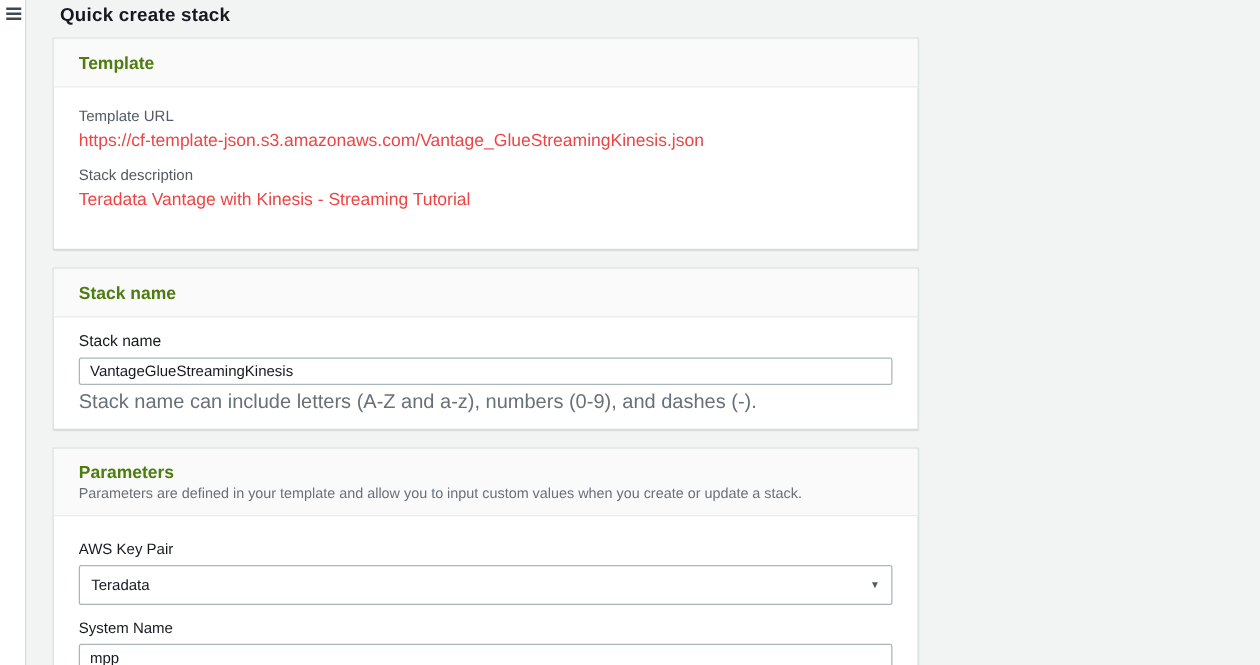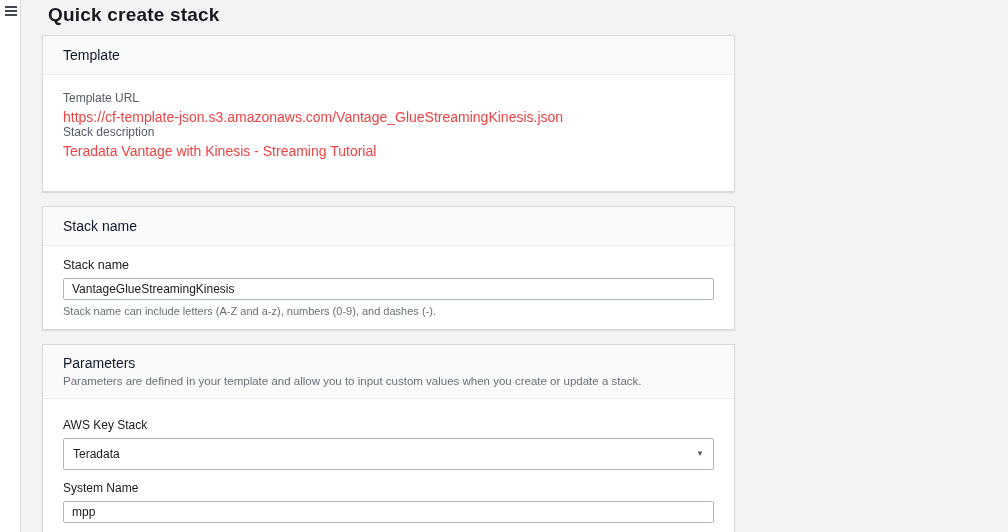--- a/index.html
+++ b/index.html
@@ -27,49 +27,49 @@
     display: block; height: 2px; width: 100%;
     background: #414750;
   }
   
   .main {
     position: absolute; left: 42px; top: 0;
     width: 693px;
   }
   h1.page-title {
     margin: 4px 0 0 6px;
-    font-size: 19px;
+    font-size: 15px;
     font-weight: 700;
     color: #16191f;
     letter-spacing: 0.2px;
   }
   .card {
     background: #ffffff;
     border: 1px solid #d5dbdb;
     box-shadow: 0 1px 1px 0 rgba(0,28,36,.10);
     margin-top: 14px;
   }
   .card.first { margin-top: 9px; }
   .card-header {
     background: #fafafa;
     border-bottom: 1px solid #eaeded;
     padding: 11px 20px;
   }
   .card-header h2 {
     font-size: 14px;
-    font-weight: 400;
-    color: #0f172a;
+    font-weight: 700;
+    color: #4d7c0f;
   }
   .card-header .card-desc {
     font-size: 11.5px;
     color: #687078;
     margin-top: 4px;
   }
   .card-body { padding: 16px 20px 32px; }
-  .field + .field { }
+  .field + .field { margin-top: 13px; }
   .field-label {
     font-size: 12px;
     color: #545b64;
     margin-bottom: 4px;
   }
   .field-value {
     font-size: 14px;
     color: #ef4444;
   }
   .input-label {
@@ -83,21 +83,21 @@
     border: 1px solid #aab7b8;
     border-radius: 2px;
     background: #ffffff;
     font-family: "Liberation Sans", sans-serif;
     font-size: 12px;
     color: #16191f;
     padding: 1px 8px;
     outline: none;
   }
   .helper-text {
-    font-size: 11px;
+    font-size: 16px;
     color: #687078;
     margin-top: 5px;
   }
   .params-body { padding: 14px 20px 20px; }
   .param-group + .param-group { margin-top: 11px; }
   .group-title {
     font-size: 12.5px;
     font-weight: 700;
     color: #16191f;
   }
@@ -168,21 +168,21 @@
     </div>
   </section>
 
   <section class="card">
     <div class="card-header" style="padding:10px 20px 11px;">
       <h2>Parameters</h2>
       <div class="card-desc">Parameters are defined in your template and allow you to input custom values when you create or update a stack.</div>
     </div>
     <div class="params-body">
       <div class="param-group">
-        <div class="param-label">AWS Key Stack</div>
+        <div class="param-label">AWS Key Pair</div>
         <div class="select-box">
           <span>Teradata</span>
           <span class="chevron">▼</span>
         </div>
       </div>
       <div class="param-group">
         <div class="param-label">System Name</div>
         <input class="text-input" type="text" value="mpp" style="">
       </div>
     </div>

